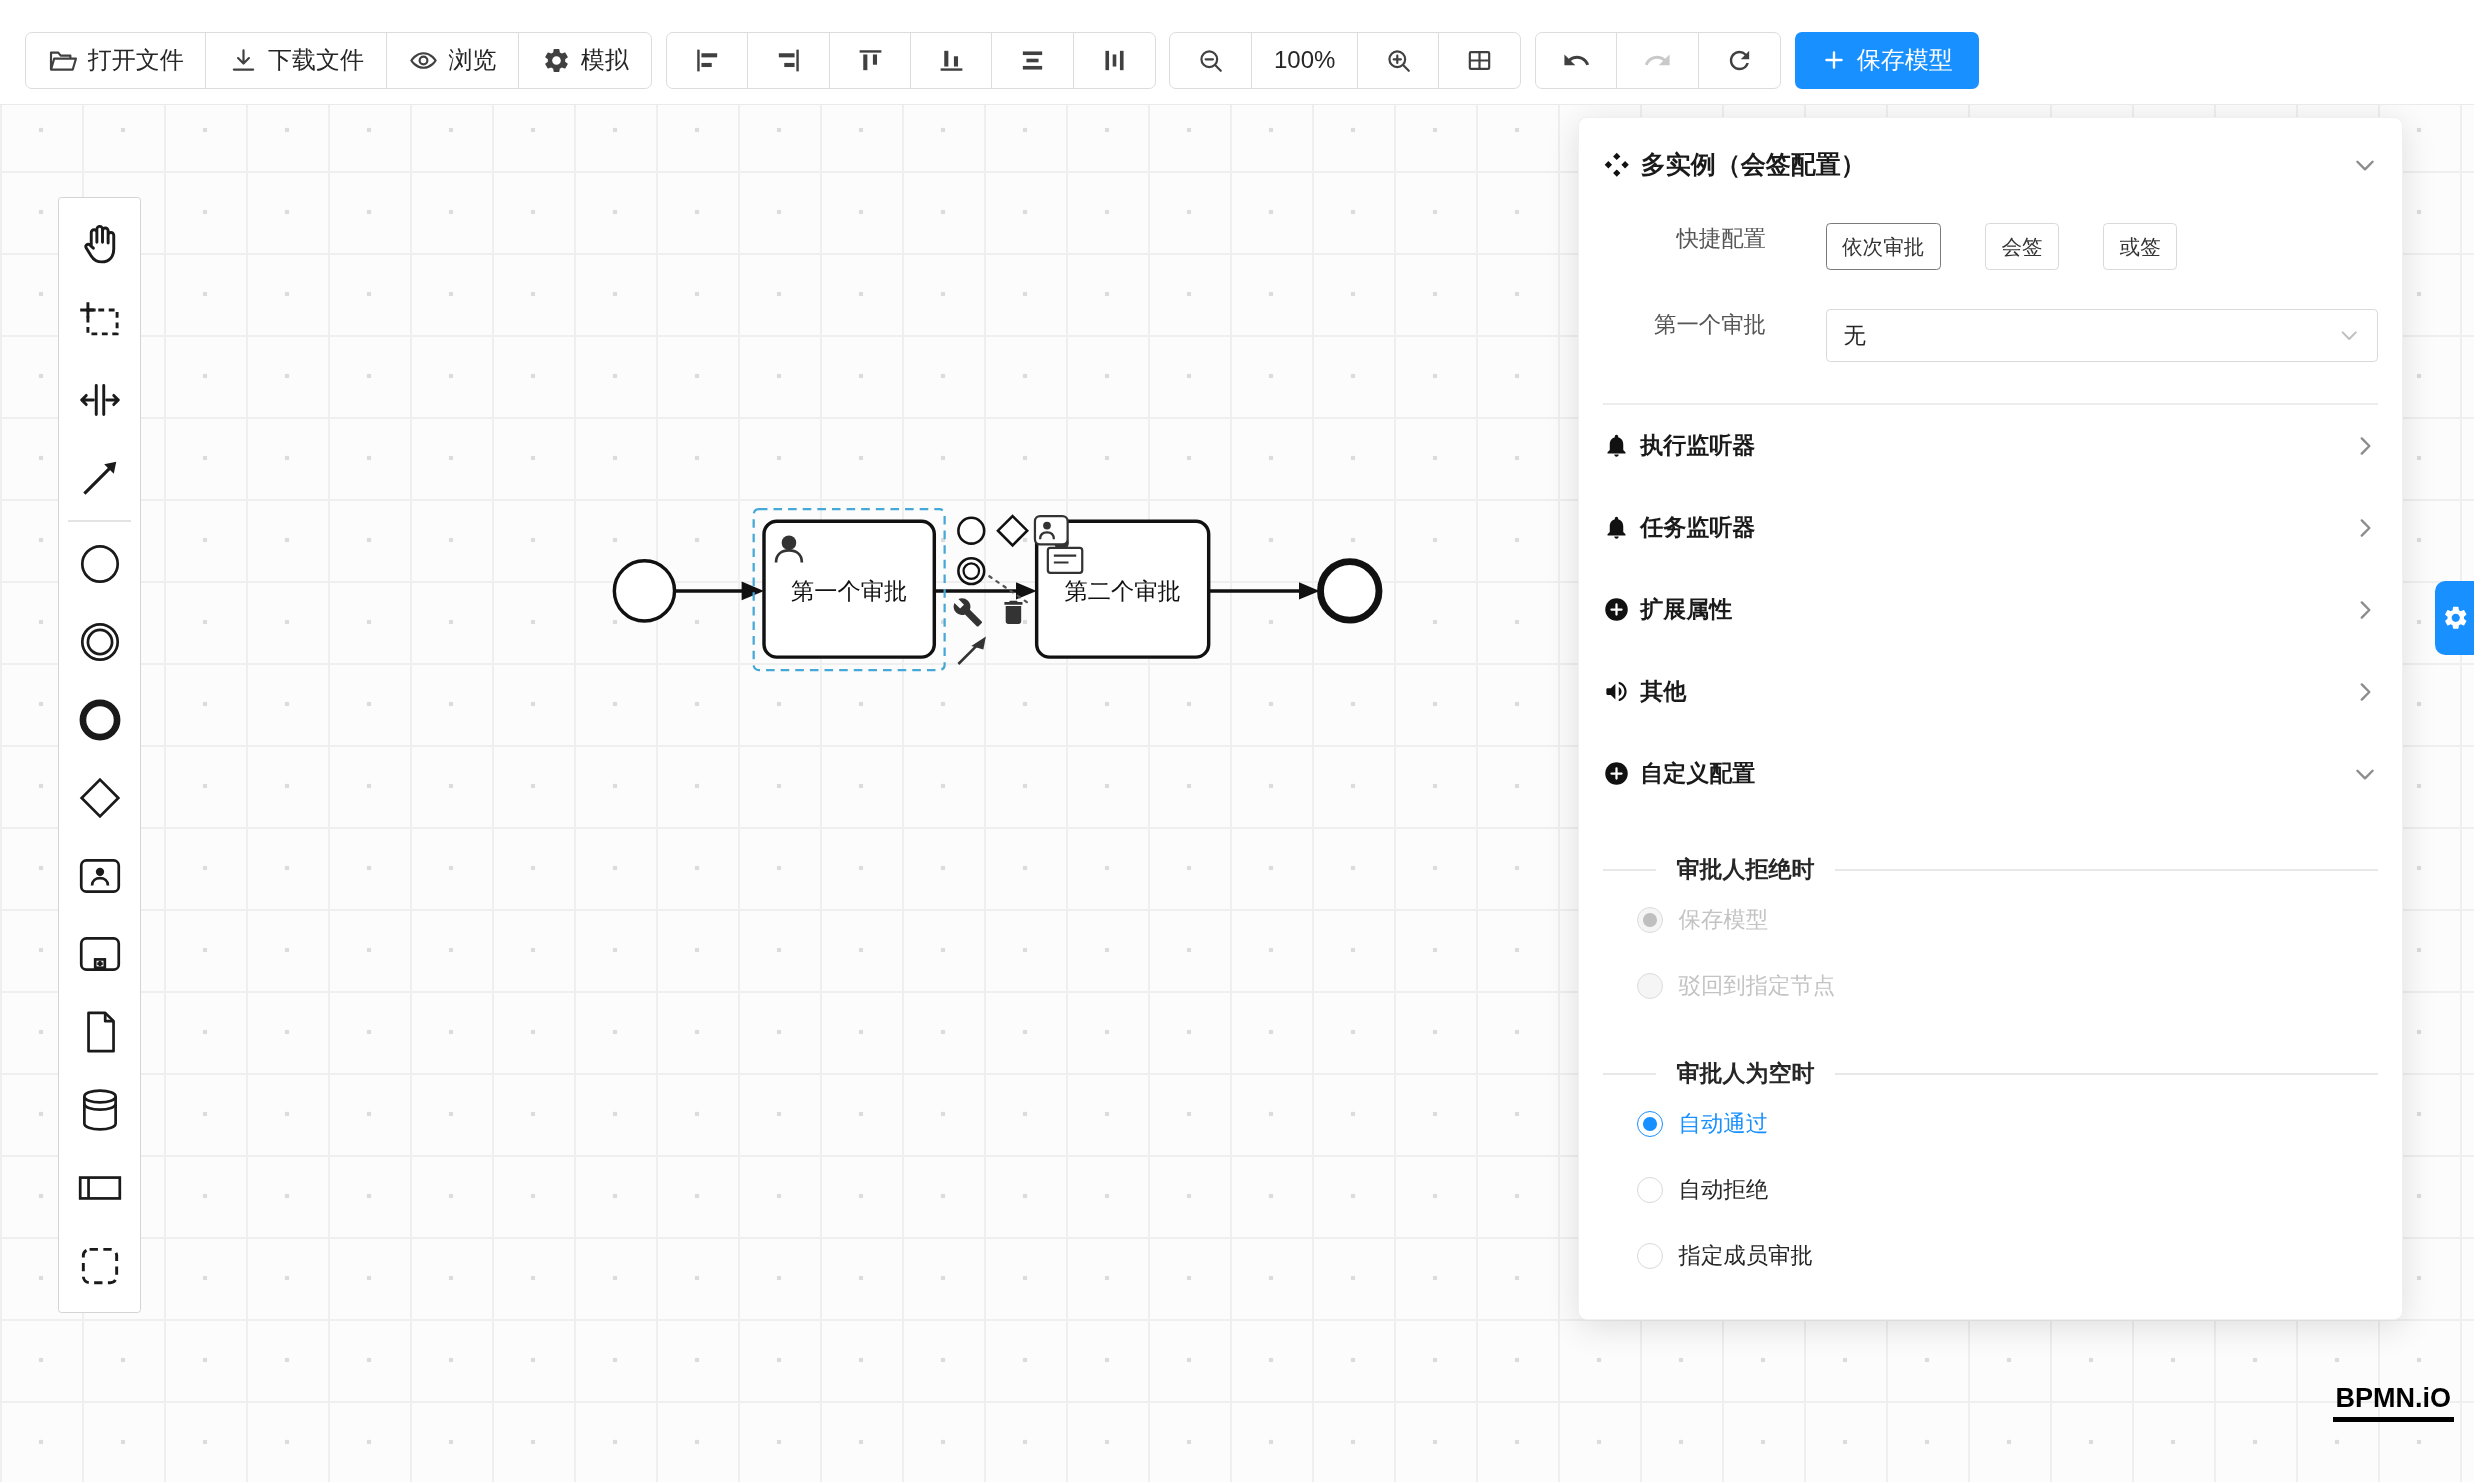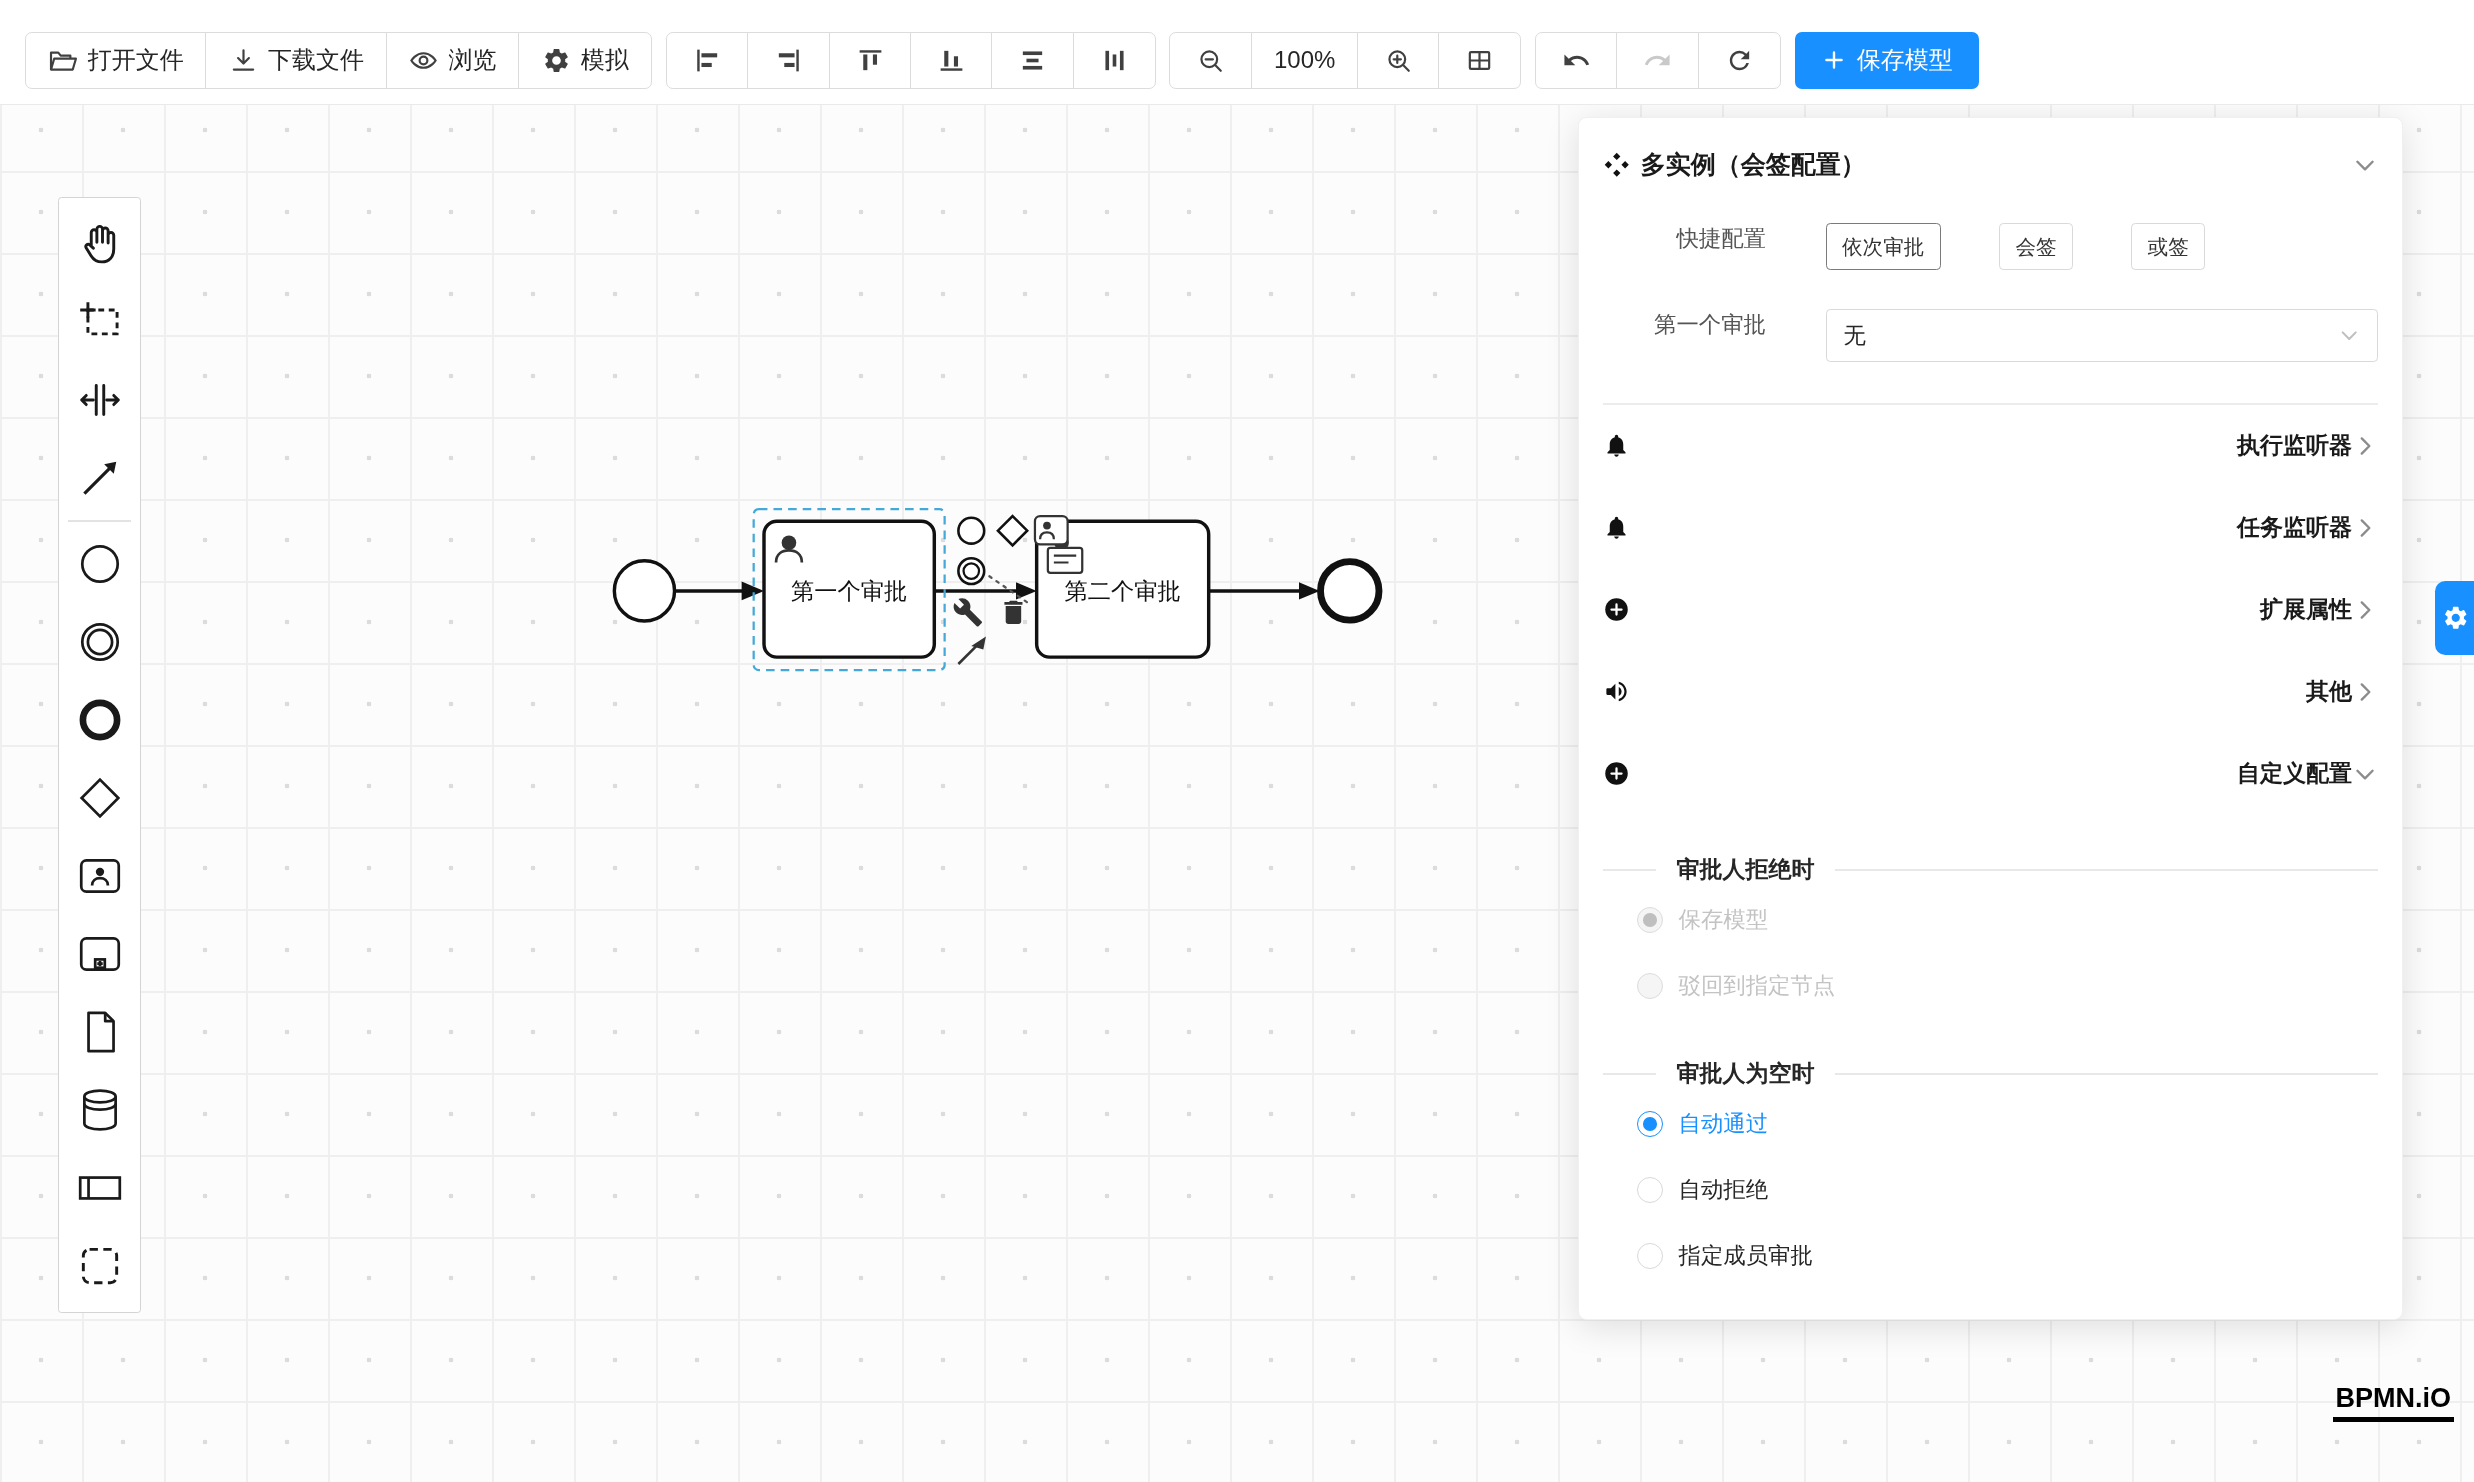--- a/index.html
+++ b/index.html
@@ -84,36 +84,36 @@
 
   .form-row { display: flex; align-items: flex-start; gap: 32px; }
   .form-row.quick { margin-top: 31px; height: 60px; }
   .form-row.type  { margin-top: 26px; height: 53px; }
   .form-label {
     width: 163px; text-align: right; font-size: 22.4px; color: #555;
     margin-right: 27.5px; flex: 0 0 auto;
   }
   .chip {
     border: 1.7px solid #d9d9d9; border-radius: 4.3px; background: #fff;
-    font-size: 20.6px; color: #333; padding: 8.6px 15.5px; margin-right: 26px; cursor: pointer;
+    font-size: 20.6px; color: #333; padding: 8.6px 15.5px; margin-right: 12px; cursor: pointer;
     white-space: nowrap;
   }
   .chip.active { border-color: #7a7a7a; }
   .select {
     flex: 1; height: 53px; border: 1.7px solid #d9d9d9; border-radius: 4.3px;
     display: flex; align-items: center; padding: 0 17px; font-size: 22.4px; color: #262626;
     cursor: pointer;
   }
   .select .sel-value { flex: 1; }
   .select .chev { width: 22.4px; height: 22.4px; }
 
   .panel-divider { height: 1.7px; background: #ececec; margin-top: 41px; }
 
   .collapse-row {
-    height: 82px; display: flex; align-items: center; cursor: pointer; text-align: right;
+    height: 82px; display: flex; align-items: center; cursor: pointer;
   }
   .collapse-row .c-icon { width: 27px; height: 27px; margin-right: 10.3px; flex: 0 0 auto; }
   .collapse-row .c-label { font-size: 23px; font-weight: bold; color: #1a1a1a; flex: 1; }
 
   .sec-div { display: flex; align-items: center; margin-top: 38px; height: 34px; }
   .sec-div::before { content: ""; width: 53px; height: 1.7px; background: #e8e8e8; margin-right: 20.6px; }
   .sec-div::after  { content: ""; flex: 1; height: 1.7px; background: #e8e8e8; margin-left: 20.6px; }
   .sec-title { font-size: 23px; font-weight: bold; color: #262626; }
 
   .radio-row { height: 66px; display: flex; align-items: center; padding-left: 34px; cursor: pointer; }

